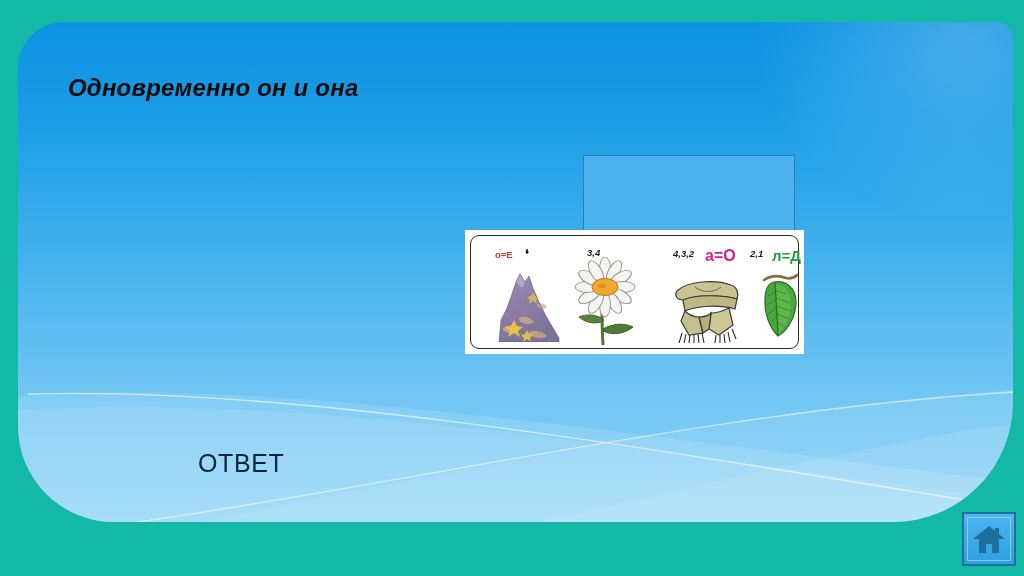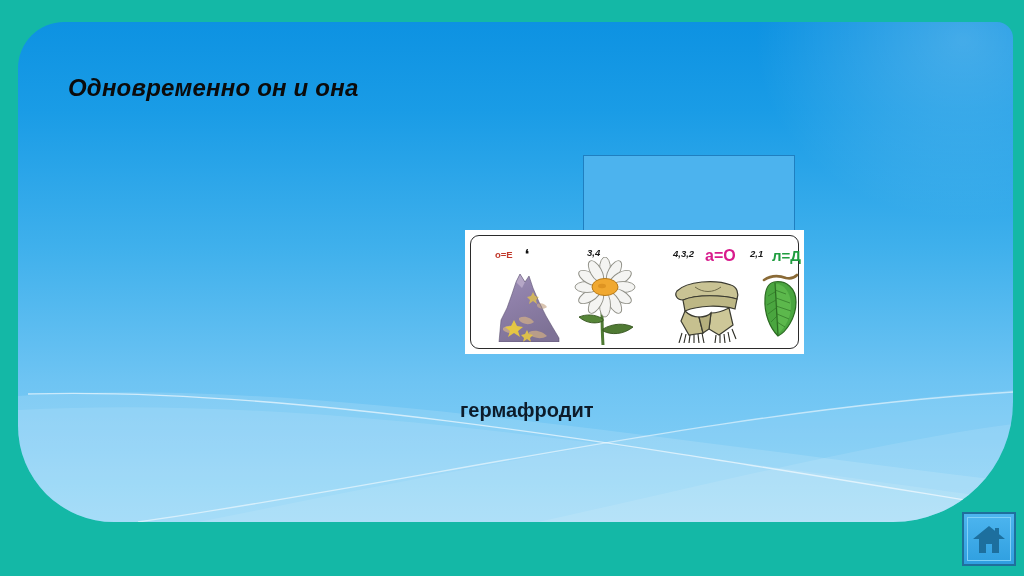--- a/index.html
+++ b/index.html
@@ -285,22 +285,22 @@
             <path d="M19,22 L12,26"></path>
               <path d="M20,30 L11,35"></path>
             <path d="M20,38 L12,44"></path>
               <path d="M21,46 L15,52"></path>
           </g>
         </svg>
 
       </div>
     </div>
 
-    <div class="answer-word">гермафродит</div>
-
+
+    <div class="otvet-label">ОТВЕТ</div>
 
   </div>
 
   <div class="home-button">
     <div class="hb-frame"></div>
     <svg width="34" height="34" viewBox="0 0 34 34">
       <path d="M17,4 L33,17 L27,17 L27,31 L20,31 L20,22 L14,22 L14,31 L7,31 L7,17 L1,17 Z" fill="#1d6f9e"></path>
       <rect x="23" y="6" width="4" height="7" fill="#1d6f9e"></rect>
     </svg>
   </div>

